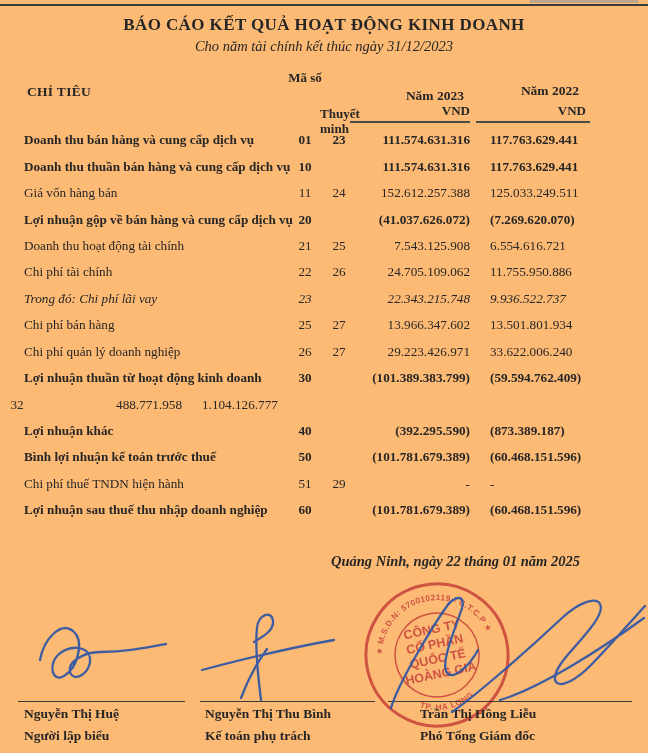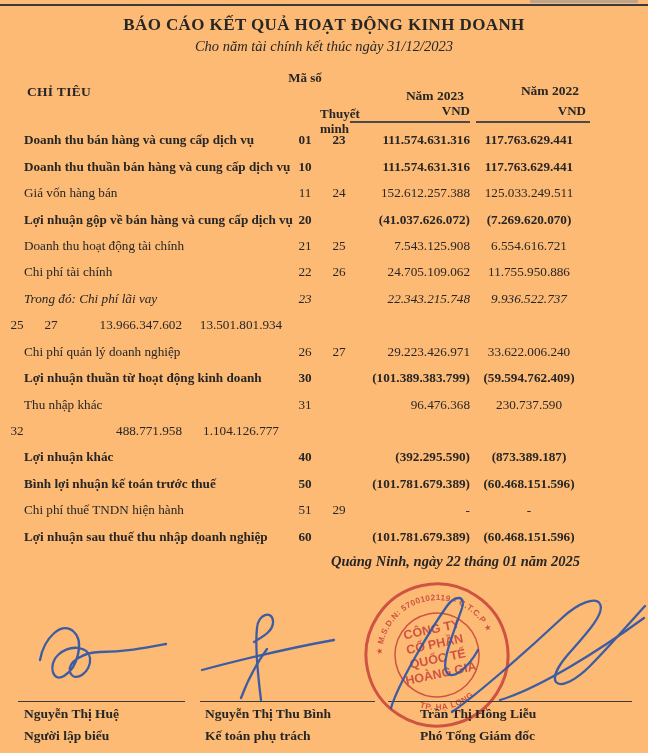--- a/index.html
+++ b/index.html
@@ -32,21 +32,21 @@
   .u2{position:absolute;left:476px;top:121px;width:114px;height:1.5px;background:#4a4a4a;}
   
   .rows{position:absolute;left:0;top:127px;width:648px;}
   .t-row{display:flex;height:26.45px;align-items:center;font-size:13.2px;}
   .t-row.bold{font-weight:bold;}
   .t-row.italic{font-style:italic;}
   .c-label{width:288px;padding-left:24px;box-sizing:border-box;white-space:nowrap;}
   .c-ma{width:34px;text-align:center;}
   .c-tm{width:34px;text-align:center;}
   .c-v1{width:114px;text-align:right;}
-  .c-v2{width:118px;text-align:center;}
+  .c-v2{width:118px;text-align:left;padding-left:20px;}
   
   .dateline{position:absolute;left:300px;top:553px;width:280px;text-align:right;
     font-size:14.5px;font-style:italic;font-weight:600;}
   .stamp{position:absolute;left:362px;top:580px;width:150px;height:150px;}
   .sig-overlay{position:absolute;left:0;top:0;width:648px;height:753px;pointer-events:none;}
   .sig-line{position:absolute;height:0;border-top:1.5px solid #3a3a3a;}
   .sl1{left:18px;top:701px;width:167px;}
   .sl2{left:200px;top:701px;width:175px;}
   .sl3{left:388px;top:701px;width:244px;}
   .sname{position:absolute;font-size:13.5px;font-weight:bold;white-space:nowrap;}
@@ -128,20 +128,21 @@
 
     <div class="t-row italic">
       <div class="c-label">Trong đó: Chi phí lãi vay</div>
       <div class="c-ma">23</div>
       <div class="c-tm"></div>
       <div class="c-v1">22.343.215.748</div>
       <div class="c-v2">9.936.522.737</div>
     </div>
 
     <div class="t-row">
+      <div class="c-label">Chi phí bán hàng</div>
       <div class="c-ma">25</div>
       <div class="c-tm">27</div>
       <div class="c-v1">13.966.347.602</div>
       <div class="c-v2">13.501.801.934</div>
     </div>
 
     <div class="t-row">
       <div class="c-label">Chi phí quản lý doanh nghiệp</div>
       <div class="c-ma">26</div>
       <div class="c-tm">27</div>
@@ -150,27 +151,20 @@
     </div>
 
     <div class="t-row bold">
       <div class="c-label">Lợi nhuận thuần từ hoạt động kinh doanh</div>
       <div class="c-ma">30</div>
       <div class="c-tm"></div>
       <div class="c-v1">(101.389.383.799)</div>
       <div class="c-v2">(59.594.762.409)</div>
     </div>
 
-    <div class="t-row">
-      <div class="c-label">Thu nhập khác</div>
-      <div class="c-ma">31</div>
-      <div class="c-tm"></div>
-      <div class="c-v1">96.476.368</div>
-      <div class="c-v2">230.737.590</div>
-    </div>
 
     <div class="t-row">
       <div class="c-ma">32</div>
       <div class="c-tm"></div>
       <div class="c-v1">488.771.958</div>
       <div class="c-v2">1.104.126.777</div>
     </div>
 
     <div class="t-row bold">
       <div class="c-label">Lợi nhuận khác</div>

